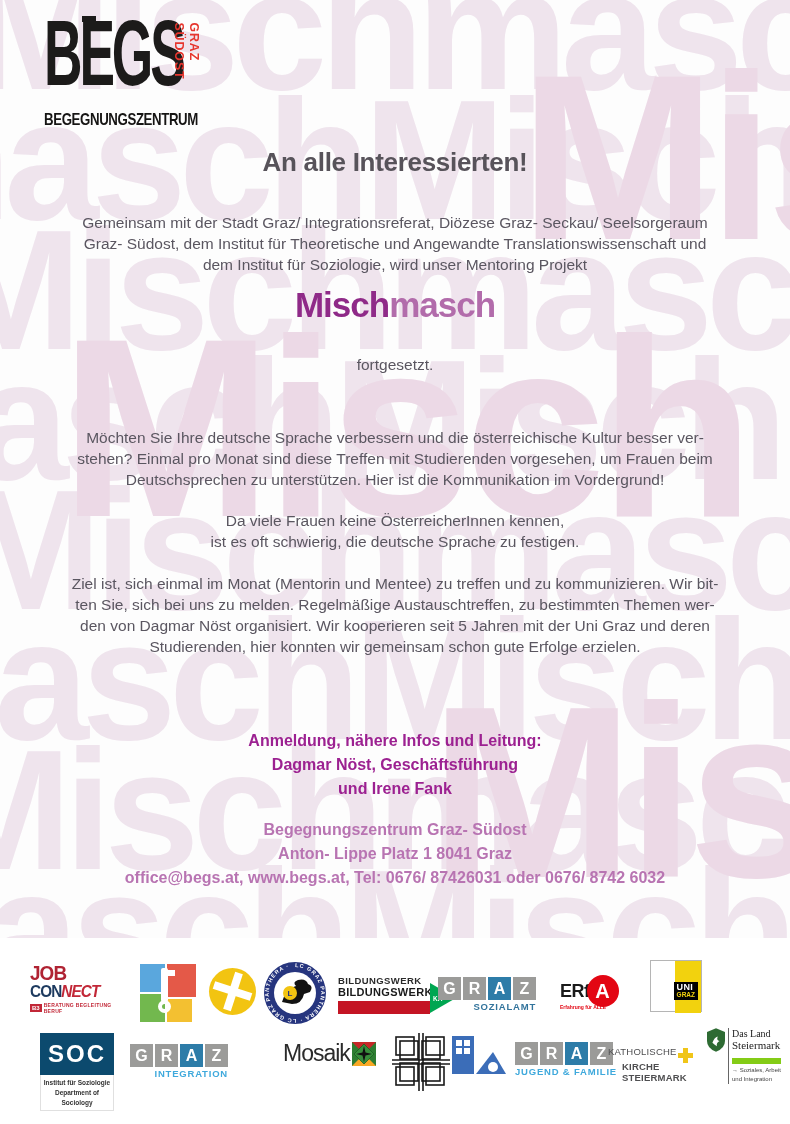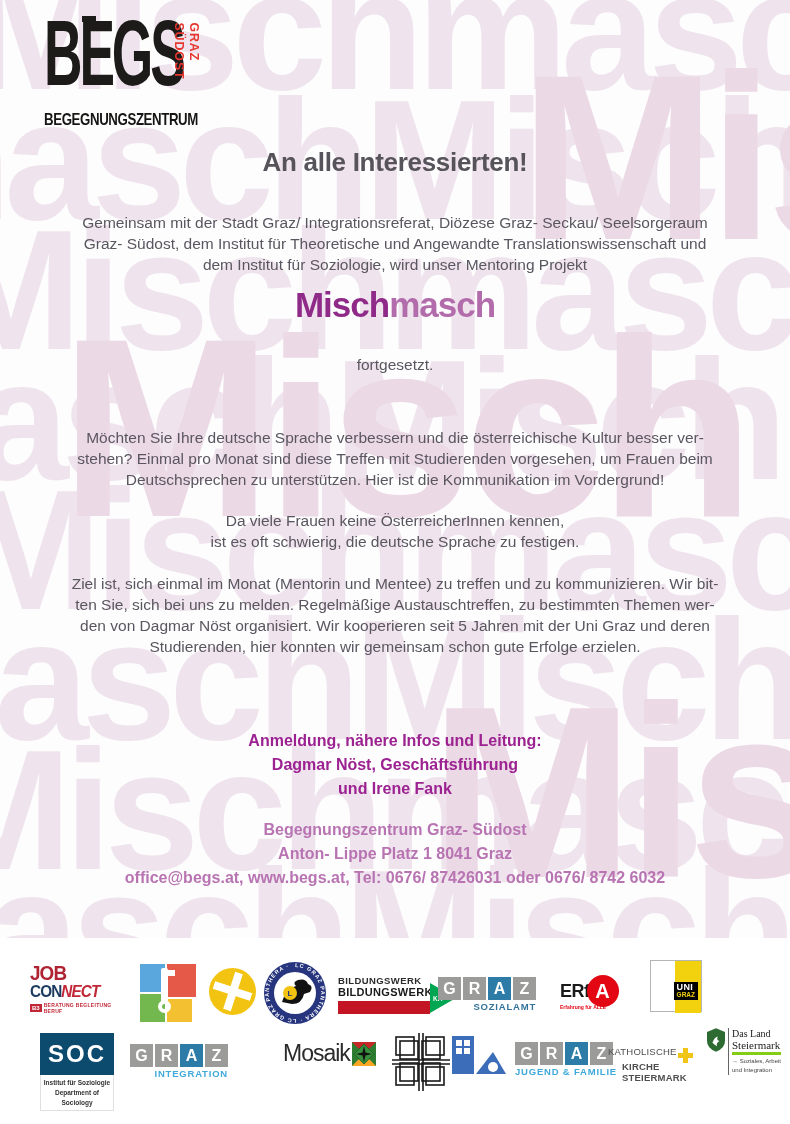--- a/index.html
+++ b/index.html
@@ -165,21 +165,21 @@
   .k-l1 { font-size:9.5px; font-weight:normal; color:#4f4f51; letter-spacing:0.2px; display:flex; }
   .k-cross { position:relative; width:15px; height:15px; margin-left:1px; top:2px; }
   .k-cross::before { content:""; position:absolute; left:5px; top:0; width:5px; height:15px; background:#f0c518; }
   .k-cross::after { content:""; position:absolute; left:0; top:5px; width:15px; height:5px; background:#f0c518; }
   .k-l2 { font-size:9.5px; font-weight:bold; color:#4f4f51; margin-left:14px; letter-spacing:0.2px; }
 
   
   .land { left:707px; top:1028px; display:flex; gap:3px; }
   .land-text { border-left:1px solid #666; padding-left:3px; }
   .land-l1 { font-family:"Liberation Serif", serif; font-size:10px; color:#222; }
-  .land-l2 { font-family:"Liberation Serif", serif; font-size:11px; color:#222; border-bottom:3px solid #84cc16; padding-bottom:1px; }
+  .land-l2 { font-family:"Liberation Serif", serif; font-size:11px; color:#222; border-bottom:6px solid #84cc16; padding-bottom:7px; }
   .land-l3 { white-space:pre-line; font-size:6px; color:#444; line-height:1.5; margin-top:2px; }
 </style>
 </head>
 <body>
 
 <div class="page">
 
   <div class="watermark">
       <div class="wm-row" style="top: -55px; left: -30px;">MischmaschMischmasch</div>
       <div class="wm-row" style="top: 75px; left: -140px;">maschMischmaschMisch</div>

